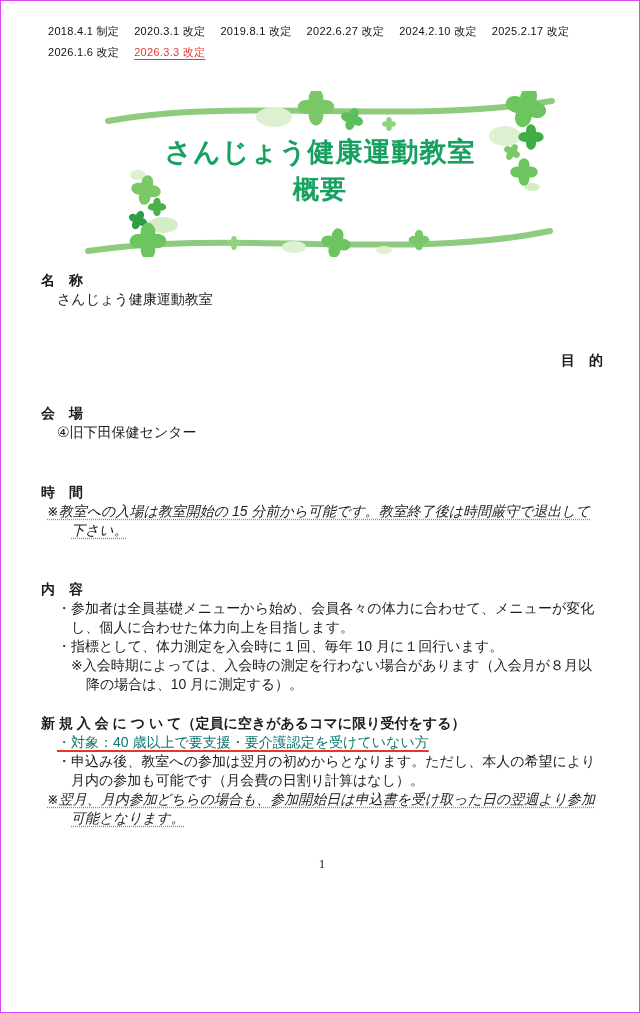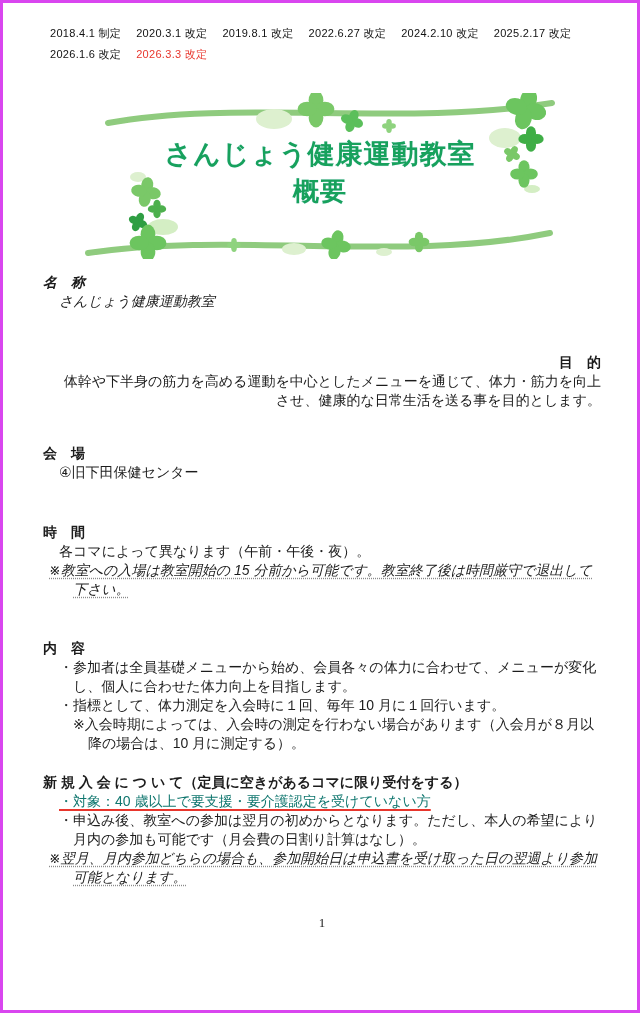--- a/index.html
+++ b/index.html
@@ -1,37 +1,38 @@
 <!DOCTYPE html>
 <html><head>
 <meta charset="utf-8">
 <style>
   html,body{margin:0;padding:0;background:#ffffff;}
   .page{
     position:relative;
     width:640px;height:1013px;
     box-sizing:border-box;
-    border:3px solid #d946ef;
+    border:1px solid #d946ef;
     background:#ffffff;
     font-family:"Liberation Sans","DejaVu Sans",sans-serif;
     color:#1c1c1c;
     overflow:hidden;
   }
   
   .dates{
     padding:20px 30px 0 47px;
     font-size:11px;
     line-height:21px;
     color:#111;
     letter-spacing:0.3px;
   }
   .rev{margin-right:15px;white-space:nowrap;}
   .rev-red{
     color:#e8362d;
     margin-right:25px;
+    text-decoration:underline;
     text-decoration-color:#e8362d;
     text-underline-offset:3px;
     white-space:nowrap;
   }
   
   .banner{
     position:relative;
     width:472px;height:166px;
     margin:28px auto 0 auto;
   }
@@ -58,21 +59,21 @@
     text-underline-offset:3px;
   }
   .red-item{
     color:#0f766e;
   }
   .u-red{
     text-decoration:underline solid #e8362d;
     text-decoration-thickness:2px;
     text-underline-offset:3px;
   }
-  .m-name{margin-top:14px;font-style:italic;}
+  .m-name{margin-top:14px;}
   .m-purpose{margin-top:42px;text-align:right;}
   .m-venue{margin-top:34px;}
   .m-time{margin-top:41px;}
   .m-content{margin-top:40px;}
   .m-new{margin-top:20px;}
   .page-number{
     margin-top:26px;
     text-align:center;
     font-size:13px;
     font-family:"Liberation Serif","DejaVu Serif",serif;
@@ -138,31 +139,29 @@
 
   <div class="content">
 
     <div class="m-name">
       <p class="sec-h">名　称</p>
       <p class="ind">さんじょう健康運動教室</p>
     </div>
 
     <div class="m-purpose">
       <p class="sec-h">目　的</p>
-      <p class="ind">体幹や下半身の筋力を高める運動を中心としたメニューを通じて、体力・筋力を向上させ、健康的な日常生活を送る事を目的とします。</p>
     </div>
 
     <div class="m-venue">
       <p class="sec-h">会　場</p>
       <p class="ind">④旧下田保健センター</p>
     </div>
 
     <div class="m-time">
       <p class="sec-h">時　間</p>
-      <p class="ind">各コマによって異なります（午前・午後・夜）。</p>
       <p class="note"><span class="u-dot">※教室への入場は教室開始の 15 分前から可能です。教室終了後は時間厳守で退出して下さい。</span></p>
     </div>
 
     <div class="m-content">
       <p class="sec-h">内　容</p>
       <p class="bullet">・参加者は全員基礎メニューから始め、会員各々の体力に合わせて、メニューが変化し、個人に合わせた体力向上を目指します。</p>
       <p class="bullet">・指標として、体力測定を入会時に１回、毎年 10 月に１回行います。</p>
       <p class="note2">※入会時期によっては、入会時の測定を行わない場合があります（入会月が８月以降の場合は、10 月に測定する）。</p>
     </div>
 

